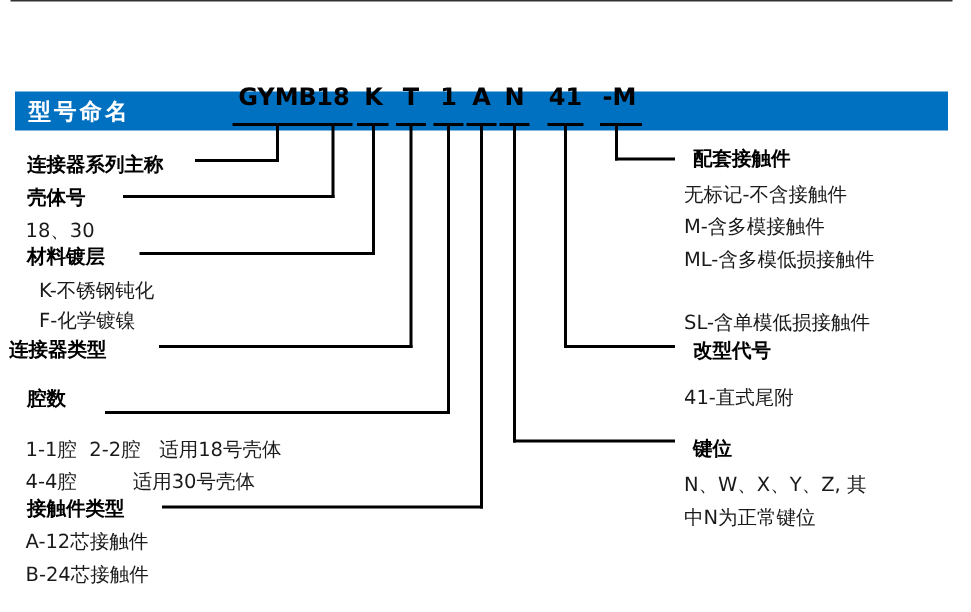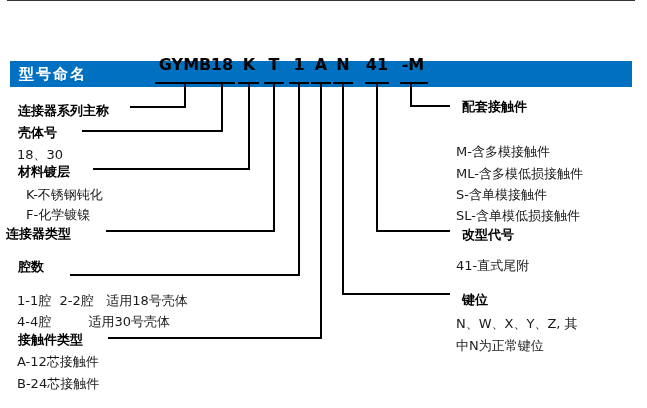--- a/index.html
+++ b/index.html
@@ -76,23 +76,23 @@
   <div class="row" style="left:26px;top:207px">F-化学镀镍</div>
   <div class="row hdr" style="left:6px;top:226px">连接器类型</div>
   <div class="row hdr" style="left:18px;top:259px">腔数</div>
   <div class="row" style="left:17px;top:293px">1-1腔  2-2腔   适用18号壳体</div>
   <div class="row" style="left:17px;top:314px">4-4腔         适用30号壳体</div>
   <div class="row hdr" style="left:18px;top:332px">接触件类型</div>
   <div class="row" style="left:17px;top:354px">A-12芯接触件</div>
   <div class="row" style="left:17px;top:376px">B-24芯接触件</div>
 
   <div class="row hdr" style="left:462px;top:99px">配套接触件</div>
+  <div class="row" style="left:456px;top:123px">无标记-不含接触件</div>
   <div class="row" style="left:456px;top:144px">M-含多模接触件</div>
   <div class="row" style="left:456px;top:166px">ML-含多模低损接触件</div>
-  <div class="row" style="left:456px;top:187px">S-含单模接触件</div>
   <div class="row" style="left:456px;top:208px">SL-含单模低损接触件</div>
   <div class="row hdr" style="left:462px;top:227px">改型代号</div>
   <div class="row" style="left:456px;top:258px">41-直式尾附</div>
   <div class="row hdr" style="left:462px;top:292px">键位</div>
   <div class="row" style="left:456px;top:316px">N、W、X、Y、Z, 其</div>
   <div class="row" style="left:456px;top:338px">中N为正常键位</div>
 
 </div>
 
 </body></html>

